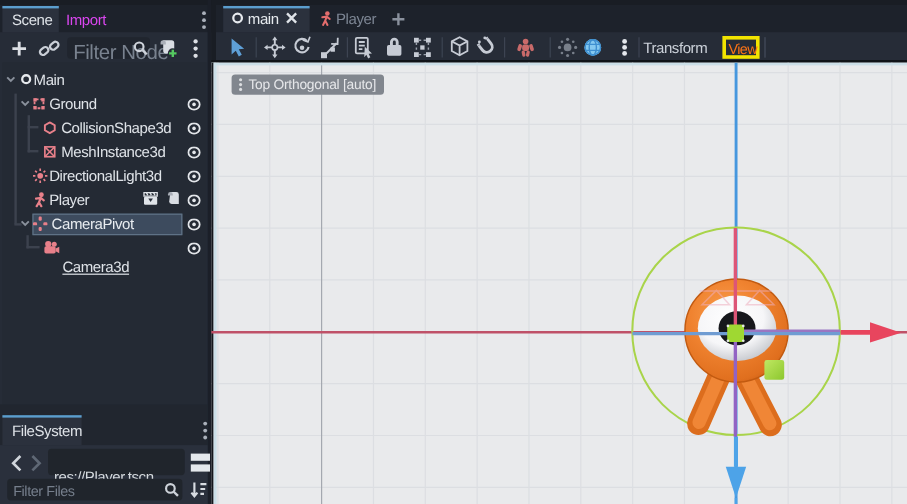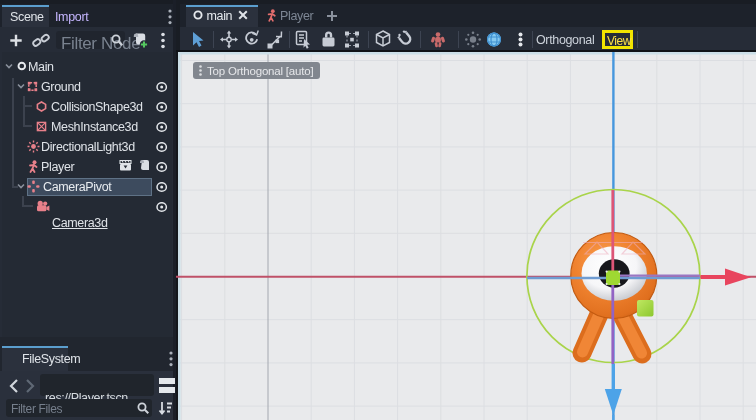--- a/index.html
+++ b/index.html
@@ -13,21 +13,21 @@
 <body>
 
 <div class="abs" style="left:0;top:0;width:756px;height:27px;background:#1d222b;"></div>
 <div class="abs" style="left:0;top:0;width:756px;height:4px;background:#191d24;"></div>
 
 <div class="abs" style="left:0;top:27px;width:176px;height:393px;background:#262c37;"></div>
 <div class="abs" style="left:173px;top:0;width:3px;height:420px;background:#1b1f28;"></div>
 
 <div class="abs" style="left:2px;top:5px;width:47px;height:22px;background:#2b313d;border-top:2px solid #5b9ece;box-sizing:border-box;"></div>
 <div class="t" style="left:10px;top:10px;text-align:center;">Scene</div>
-<div class="t" style="left:55px;top:10px;color:#c4b5fd;">Import</div>
+<div class="t" style="left:55px;top:10px;color:#d946ef;">Import</div>
 
 <svg class="abs" style="left:166px;top:8px;" width="8" height="18" viewBox="0 0 8 18">
  <circle cx="4" cy="3" r="1.6" fill="#aab0ba"></circle>
     <circle cx="4" cy="8.8" r="1.6" fill="#aab0ba"></circle>
     <circle cx="4" cy="14.6" r="1.6" fill="#aab0ba"></circle>
 </svg>
 
 <svg class="abs" style="left:8px;top:33px;" width="48" height="15" viewBox="0 0 48 15">
  <path d="M8 1.8 V13.2 M2.3 7.5 H13.7" stroke="#dcdfe4" stroke-width="2.4" fill="none"></path>
  <g stroke="#c9ced6" stroke-width="1.9" fill="none" transform="translate(-3.5 0)">
@@ -169,21 +169,21 @@
     <ellipse cx="5.7" cy="5" rx="4.7" ry="4.3" stroke="#e3e6ea" stroke-width="1.5" fill="none"></ellipse>
     <circle cx="5.7" cy="5" r="1.5" fill="#e3e6ea"></circle>
   </svg>
 <svg class="abs" style="left:155.5px;top:202px;" width="12" height="11" viewBox="0 0 12 11">
     <ellipse cx="5.7" cy="5" rx="4.7" ry="4.3" stroke="#e3e6ea" stroke-width="1.5" fill="none"></ellipse>
     <circle cx="5.7" cy="5" r="1.5" fill="#e3e6ea"></circle>
   </svg>
 
 <div class="abs" style="left:0;top:337px;width:173px;height:34px;background:#21262f;"></div>
 <div class="abs" style="left:2px;top:346px;width:66px;height:25px;background:#2b313d;border-top:2px solid #5b9ece;box-sizing:border-box;"></div>
-<div class="t" style="left:10px;top:352px;margin-left:12px;">FileSystem</div>
+<div class="t" style="left:10px;top:352px;">FileSystem</div>
 <svg class="abs" style="left:167px;top:350px;" width="8" height="18" viewBox="0 0 8 18">
  <circle cx="4" cy="3" r="1.6" fill="#aab0ba"></circle>
     <circle cx="4" cy="8.8" r="1.6" fill="#aab0ba"></circle>
     <circle cx="4" cy="14.6" r="1.6" fill="#aab0ba"></circle>
 </svg>
 <div class="abs" style="left:0;top:371px;width:173px;height:49px;background:#2a303c;"></div>
 <svg class="abs" style="left:7px;top:378px;" width="30" height="16" viewBox="0 0 30 16">
  <path d="M10 2 L4 8 L10 14" stroke="#d0d5db" stroke-width="2.2" fill="none"></path>
  <path d="M20 2 L26 8 L20 14" stroke="#5f6875" stroke-width="2.2" fill="none"></path>
 </svg>
@@ -311,23 +311,23 @@
   <circle cx="318" cy="12.5" r="6.4"></circle>
   <ellipse cx="318" cy="12.5" rx="3" ry="6.4"></ellipse>
   <path d="M311.8 10 h12.4 M311.8 15 h12.4"></path>
  </g>
 
  <circle cx="344.5" cy="7.5" r="2" fill="#e4e7ec"></circle>
     <circle cx="344.5" cy="12.5" r="2" fill="#e4e7ec"></circle>
     <circle cx="344.5" cy="17.5" r="2" fill="#e4e7ec"></circle>
 </svg>
 <div class="abs" style="left:176px;top:0;width:4px;height:52px;background:#191d24;"></div>
-<div class="t" style="left:536px;top:33px;color:#ccd2da;">Orthogonal</div>
+<div class="t" style="left:536px;top:33px;color:#ccd2da;">Transform</div>
 <div class="abs" style="left:602px;top:30px;width:31px;height:19px;border:3px solid #f2e400;box-sizing:border-box;"></div>
-<div class="t" style="left:607px;top:33.5px;font-size:12px;letter-spacing:-0.5px;color:#fde047;">View</div>
+<div class="t" style="left:607px;top:33.5px;font-size:12px;letter-spacing:-0.5px;color:#f97316;">View</div>
 <div class="abs" style="left:637px;top:31px;width:1px;height:17px;background:#3d4452;"></div>
 
 <div class="abs" style="left:176px;top:50px;width:580px;height:370px;background:#101318;"></div>
 <svg class="abs" style="left:176px;top:52px;" width="580" height="368" viewBox="0 0 580 368">
  <defs>
   <radialGradient id="head" cx="40%" cy="35%" r="75%">
    <stop offset="0%" stop-color="#f9a051"></stop>
    <stop offset="45%" stop-color="#f08330"></stop>
    <stop offset="85%" stop-color="#e06f1e"></stop>
    <stop offset="100%" stop-color="#c85c14"></stop>

